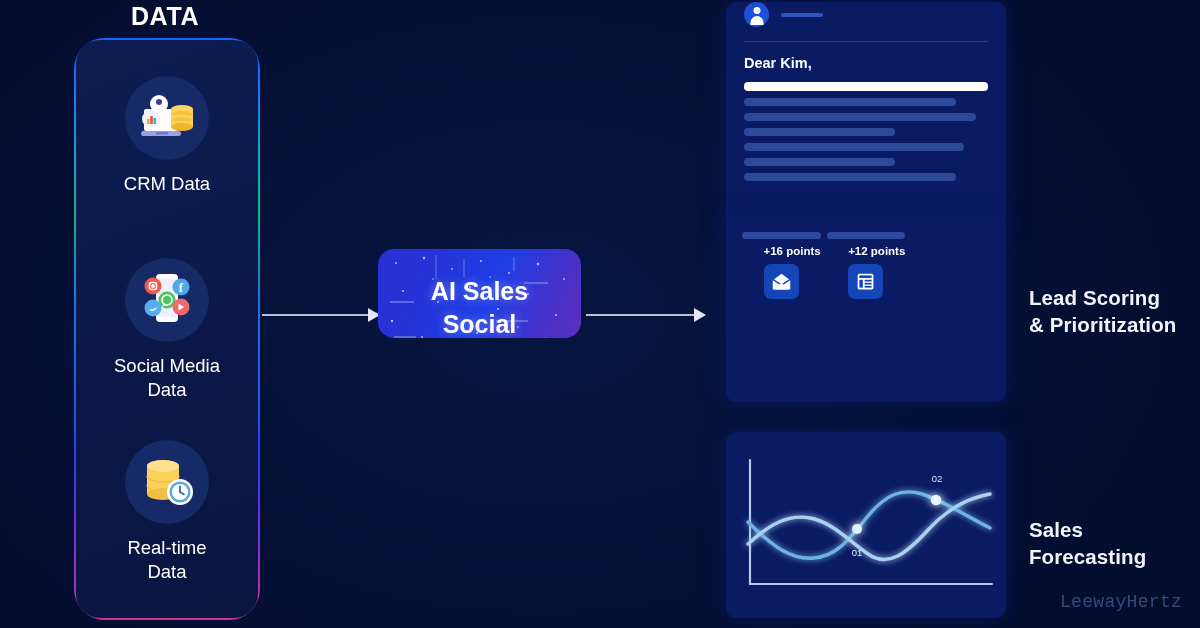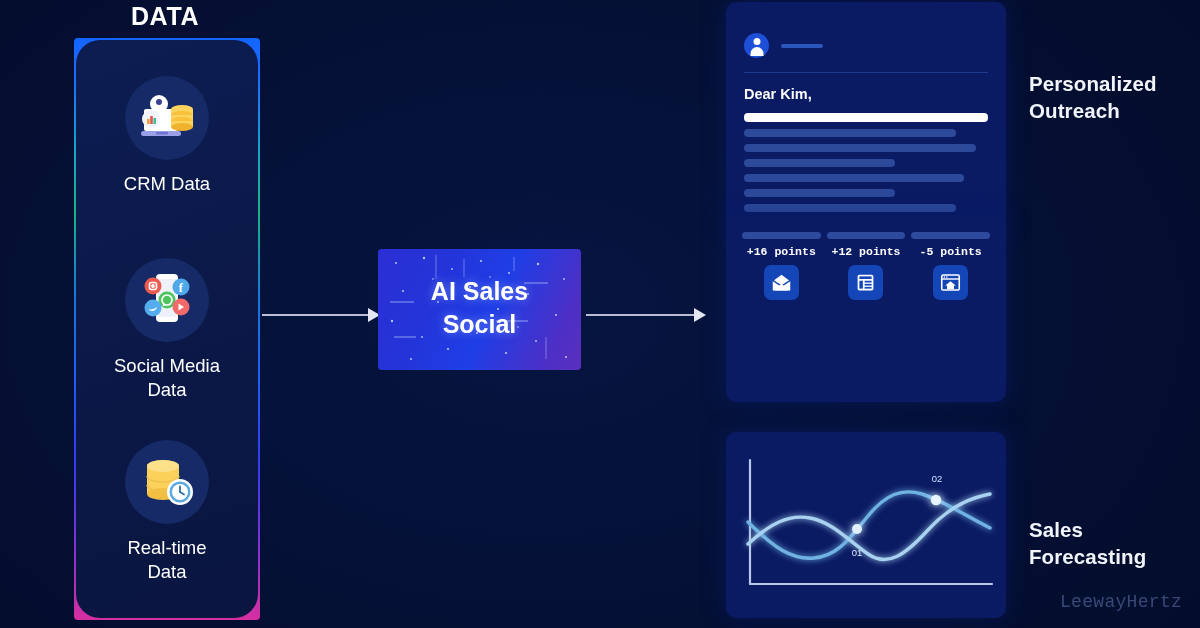--- a/index.html
+++ b/index.html
@@ -17,21 +17,21 @@
 
   
   #data-title {
     position: absolute; left: 70px; top: 2px; width: 190px;
     text-align: center;
     color: #ffffff; font-size: 25px; font-weight: 700; letter-spacing: .6px;
   }
   #data-panel {
     position: absolute; left: 74px; top: 38px;
     width: 186px; height: 582px;
-    border-radius: 4px;
+    border-radius: 31px;
     padding: 2px;
     background: linear-gradient(180deg,
         #1464ff 0%, #1b6bff 6%,
         #17a6c8 20%, #16b486 30%,
         #1a78d8 44%, #1f5ff5 58%,
         #2e3ef0 72%, #7a32d8 86%, #d62fa0 100%);
   }
   #data-panel-inner {
     width: 100%; height: 100%;
     border-radius: 24px;
@@ -46,22 +46,22 @@
     position: relative;
   }
   .data-label {
     color: #ffffff; font-size: 18.5px; line-height: 24px;
     margin-top: 12px; font-weight: 400;
   }
 
   
   #agent-box {
     position: absolute; left: 378px; top: 249px;
-    width: 203px; height: 121px;
-    border-radius: 4px;
+    width: 203px; height: 89px;
+    border-radius: 16px;
     background: linear-gradient(115deg, #2b2fd4 0%, #2434d8 28%, #1f3ee6 55%, #4c2fc6 85%, #5b2fbe 100%);
     overflow: hidden;
   }
   #agent-label {
     position: relative; z-index: 3;
     color: #ffffff; font-size: 25px; font-weight: 600;
     text-align: center; line-height: 33px;
     padding-top: 26px;
     text-shadow: 0 0 10px rgba(180,200,255,.5);
   }
@@ -91,21 +91,21 @@
     background: #0a1a63;
     box-shadow: 0 0 22px rgba(10,30,110,.55);
   }
   .out-label {
     position: absolute; left: 1029px;
     color: #f2f4fb; font-size: 20.5px; font-weight: 700; line-height: 27px;
     letter-spacing: .1px;
   }
 
   
-  #card-email { top: 2px; height: 228px; padding: 31px 18px; }
+  #card-email { top: 2px; height: 228px; padding: 0 18px; }
   .email-head { display: flex; align-items: center; gap: 12px; }
   .avatar {
     width: 25px; height: 25px; border-radius: 50%;
     background: #1d4fd8; position: relative; flex: 0 0 auto;
   }
   .avatar::before {
     content:""; position:absolute; left:50%; top:5px; transform:translateX(-50%);
     width:7px; height:7px; border-radius:50%; background:#fff;
   }
   .avatar::after {
@@ -114,21 +114,21 @@
   }
   .head-bar { width: 42px; height: 4px; border-radius: 2px; background: #2b57bd; }
   .divider { height: 1px; background: #1f3a8f; margin: 14px 0 13px; }
   #email-greeting { color:#ffffff; font-size:14.5px; font-weight:600; margin-bottom: 11px; }
   .line { height: 8px; border-radius: 4px; background: #2d4a9a; margin-bottom: 7px; }
   .line.hl { background: #ffffff; height: 9px; }
 
   
   #card-lead { top: 216px; height: 186px; padding: 16px 16px 14px; }
   #lead-grid { display: grid; grid-template-columns: repeat(3,1fr); gap: 4px 6px; }
-  .lead-tile { text-align: center; font-family: Liberation Mono, monospace; }
+  .lead-tile { text-align: right; }
   .lead-topbar { height: 7px; border-radius: 4px; background: #2e4a9c; margin-bottom: 6px; }
   .lead-points { color: #ffffff; font-size: 11.5px; font-weight: 600; margin-bottom: 7px; }
   .lead-icon {
     width: 35px; height: 35px; border-radius: 7px;
     background: #1546b8; margin: 0 auto;
     display:flex; align-items:center; justify-content:center;
   }
 
   
   #card-forecast { top: 432px; height: 186px; }
@@ -291,24 +291,20 @@
     <div class="divider"></div>
     <div id="email-greeting">Dear Kim,</div>
     <div class="line hl" style="width:100%"></div>
     <div class="line" style="width:87%"></div>
     <div class="line" style="width:95%"></div>
     <div class="line" style="width:62%"></div>
     <div class="line" style="width:90%"></div>
     <div class="line" style="width:62%"></div>
     <div class="line" style="width:87%"></div>
   </div>
-  <div class="out-label" style="top:70px">
-    <span>Personalized</span><br>
-    <span>Outreach</span>
-  </div>
 
   <div class="out-card" id="card-lead">
     <div id="lead-grid">
 
       <div class="lead-tile">
         <div class="lead-topbar"></div>
         <div class="lead-points">+16 points</div>
         <div class="lead-icon">
           <svg viewBox="0 0 24 24" width="21" height="21" fill="#ffffff">
             <path d="M12 3 L22 10.5 V21 H2 V10.5 Z"></path>
@@ -328,36 +324,27 @@
             <rect x="5" y="10" width="4" height="9" fill="#1546b8"></rect>
             <rect x="11" y="10" width="8" height="2" fill="#1546b8"></rect>
             <rect x="11" y="13.5" width="8" height="2" fill="#1546b8"></rect>
             <rect x="11" y="17" width="8" height="2" fill="#1546b8"></rect>
           </svg>
         </div>
       </div>
 
 
 
-      <div class="lead-tile">
-        <div class="lead-topbar"></div>
-        <div class="lead-points">-5 points</div>
-        <div class="lead-icon">
-          <svg viewBox="0 0 24 24" width="21" height="21">
-            <rect x="2" y="3.5" width="20" height="17" rx="1.5" fill="none" stroke="#ffffff" stroke-width="1.8"></rect>
-            <line x1="2" y1="8" x2="22" y2="8" stroke="#ffffff" stroke-width="1.6"></line>
-            <circle cx="5" cy="5.8" r="0.9" fill="#ffffff"></circle>
-            <circle cx="7.8" cy="5.8" r="0.9" fill="#ffffff"></circle>
-            <path d="M12 10.5 L18 15.5 H16 V19.5 H8 V15.5 H6 Z" fill="#ffffff"></path>
-          </svg>
-        </div>
-      </div>
 
 
     </div>
+  </div>
+  <div class="out-label" style="top:284px">
+    <span>Lead Scoring</span><br>
+    <span>&amp;  Prioritization</span>
   </div>
 
   <div class="out-card" id="card-forecast">
     <svg id="forecast-svg" viewBox="0 0 280 186">
       <defs>
         <filter id="glow" x="-60%" y="-60%" width="220%" height="220%">
           <feGaussianBlur stdDeviation="3.2" result="b"></feGaussianBlur>
           <feMerge>
               <feMergeNode in="b"></feMergeNode>
               <feMergeNode in="SourceGraphic"></feMergeNode>

